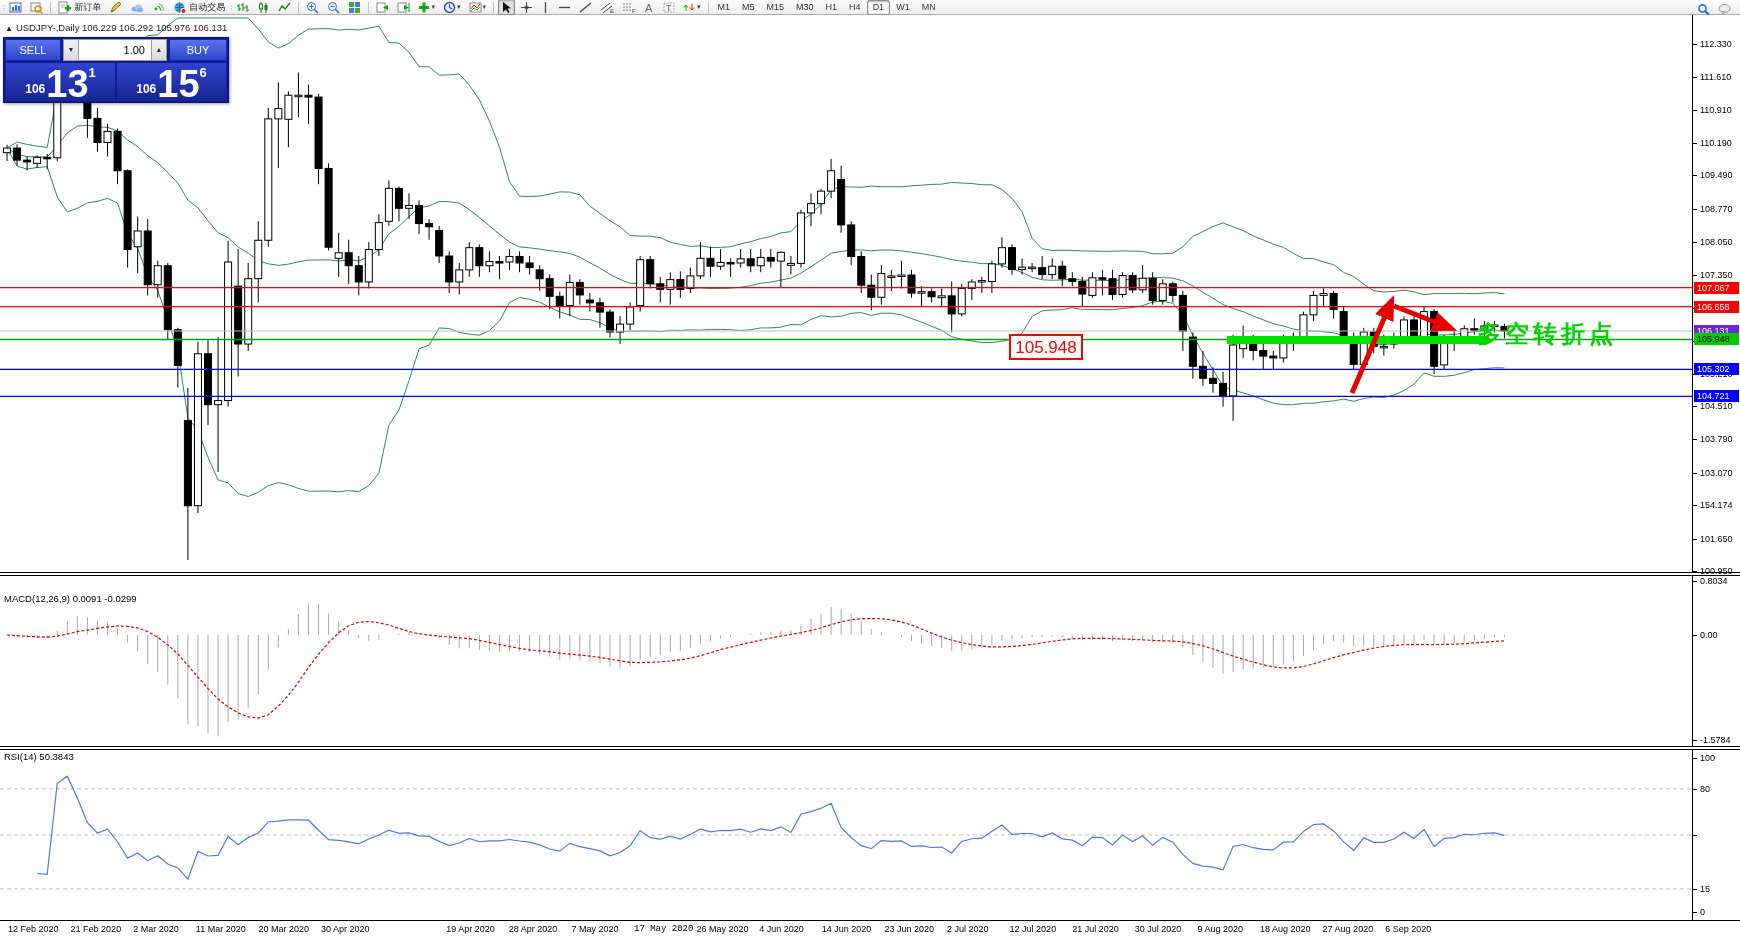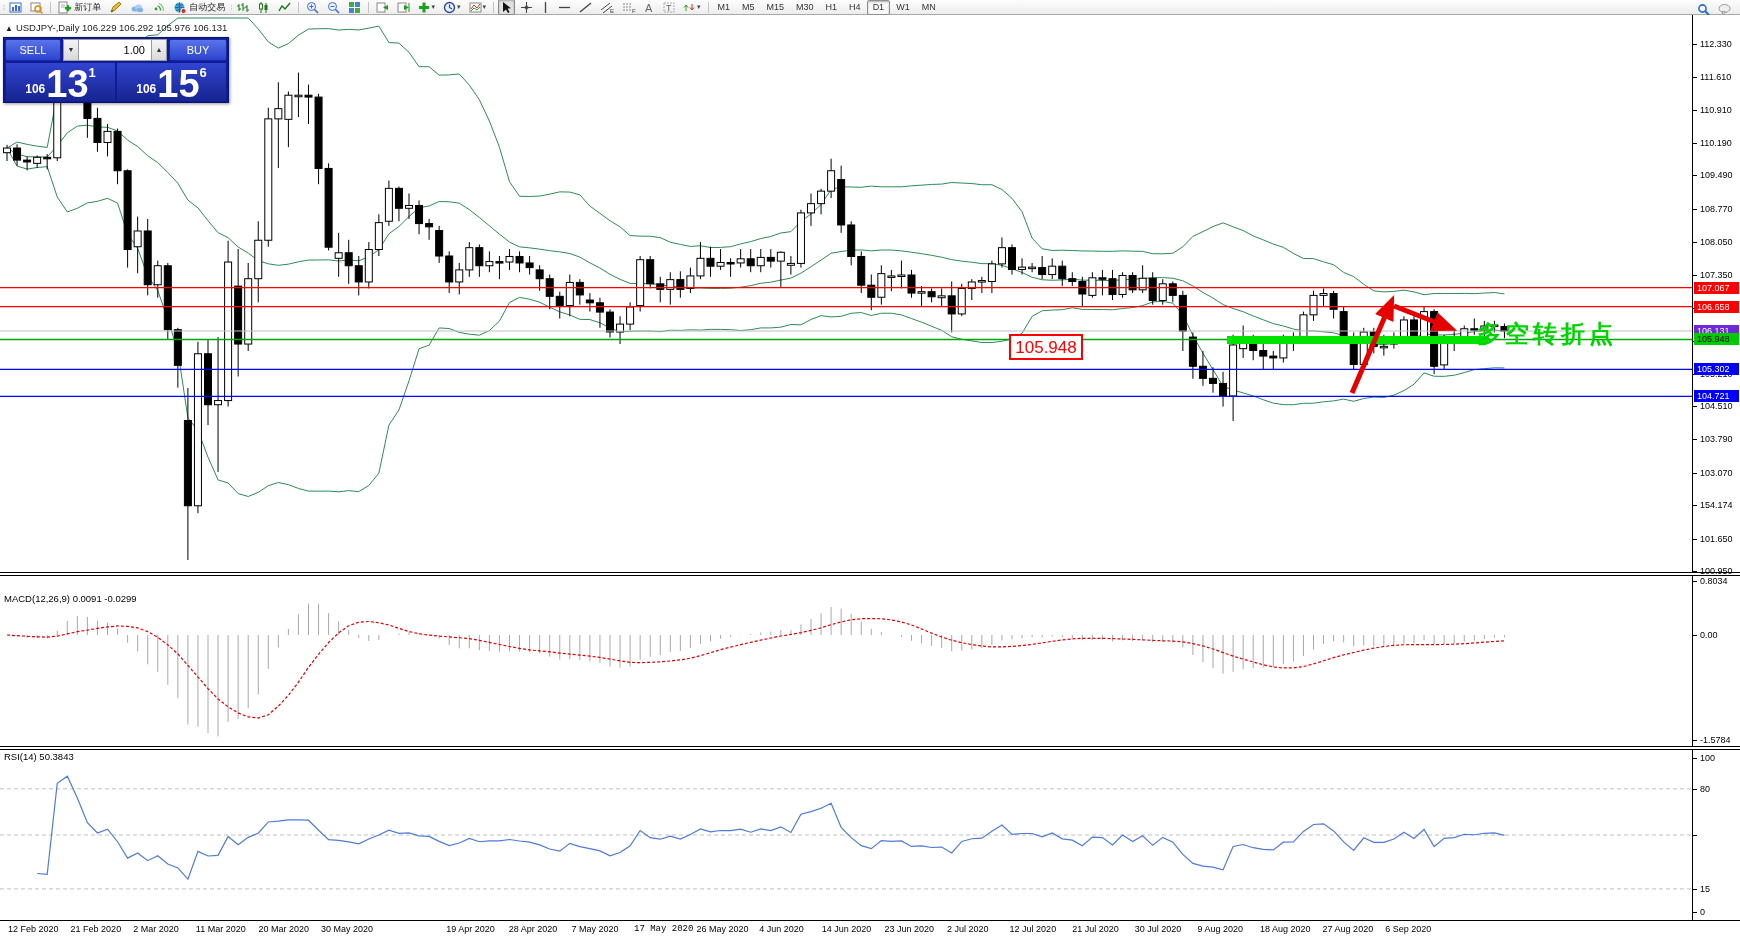--- a/index.html
+++ b/index.html
@@ -857,21 +857,21 @@
     <div class="axis-label" style="left: 1700px; top: 883.9px;">15</div>
     <div class="axis-tick" style="left: 1693px; top: 912px;"></div>
     <div class="axis-label" style="left: 1700px; top: 907px;">0</div>
   </div>
 <div id="axis-dates">
     <div class="date-label" style="left: 8px;">12 Feb 2020</div>
     <div class="date-label" style="left: 70.6px;">21 Feb 2020</div>
     <div class="date-label" style="left: 133.2px;">2 Mar 2020</div>
     <div class="date-label" style="left: 195.8px;">11 Mar 2020</div>
     <div class="date-label" style="left: 258.4px;">20 Mar 2020</div>
-    <div class="date-label" style="left: 321px;">30 May 2020</div>
+    <div class="date-label" style="left: 321px;">30 Apr 2020</div>
     <div class="date-label" style="left: 383.6px; margin-top: 12px;">8 Apr 2020</div>
     <div class="date-label" style="left: 446.2px;">19 Apr 2020</div>
     <div class="date-label" style="left: 508.8px;">28 Apr 2020</div>
     <div class="date-label" style="left: 571.4px;">7 May 2020</div>
     <div class="date-label" style="left: 634px; font-family: Liberation Mono, monospace;">17 May 2020</div>
     <div class="date-label" style="left: 696.6px;">26 May 2020</div>
     <div class="date-label" style="left: 759.2px;">4 Jun 2020</div>
     <div class="date-label" style="left: 821.8px;">14 Jun 2020</div>
     <div class="date-label" style="left: 884.4px;">23 Jun 2020</div>
     <div class="date-label" style="left: 947px;">2 Jul 2020</div>

